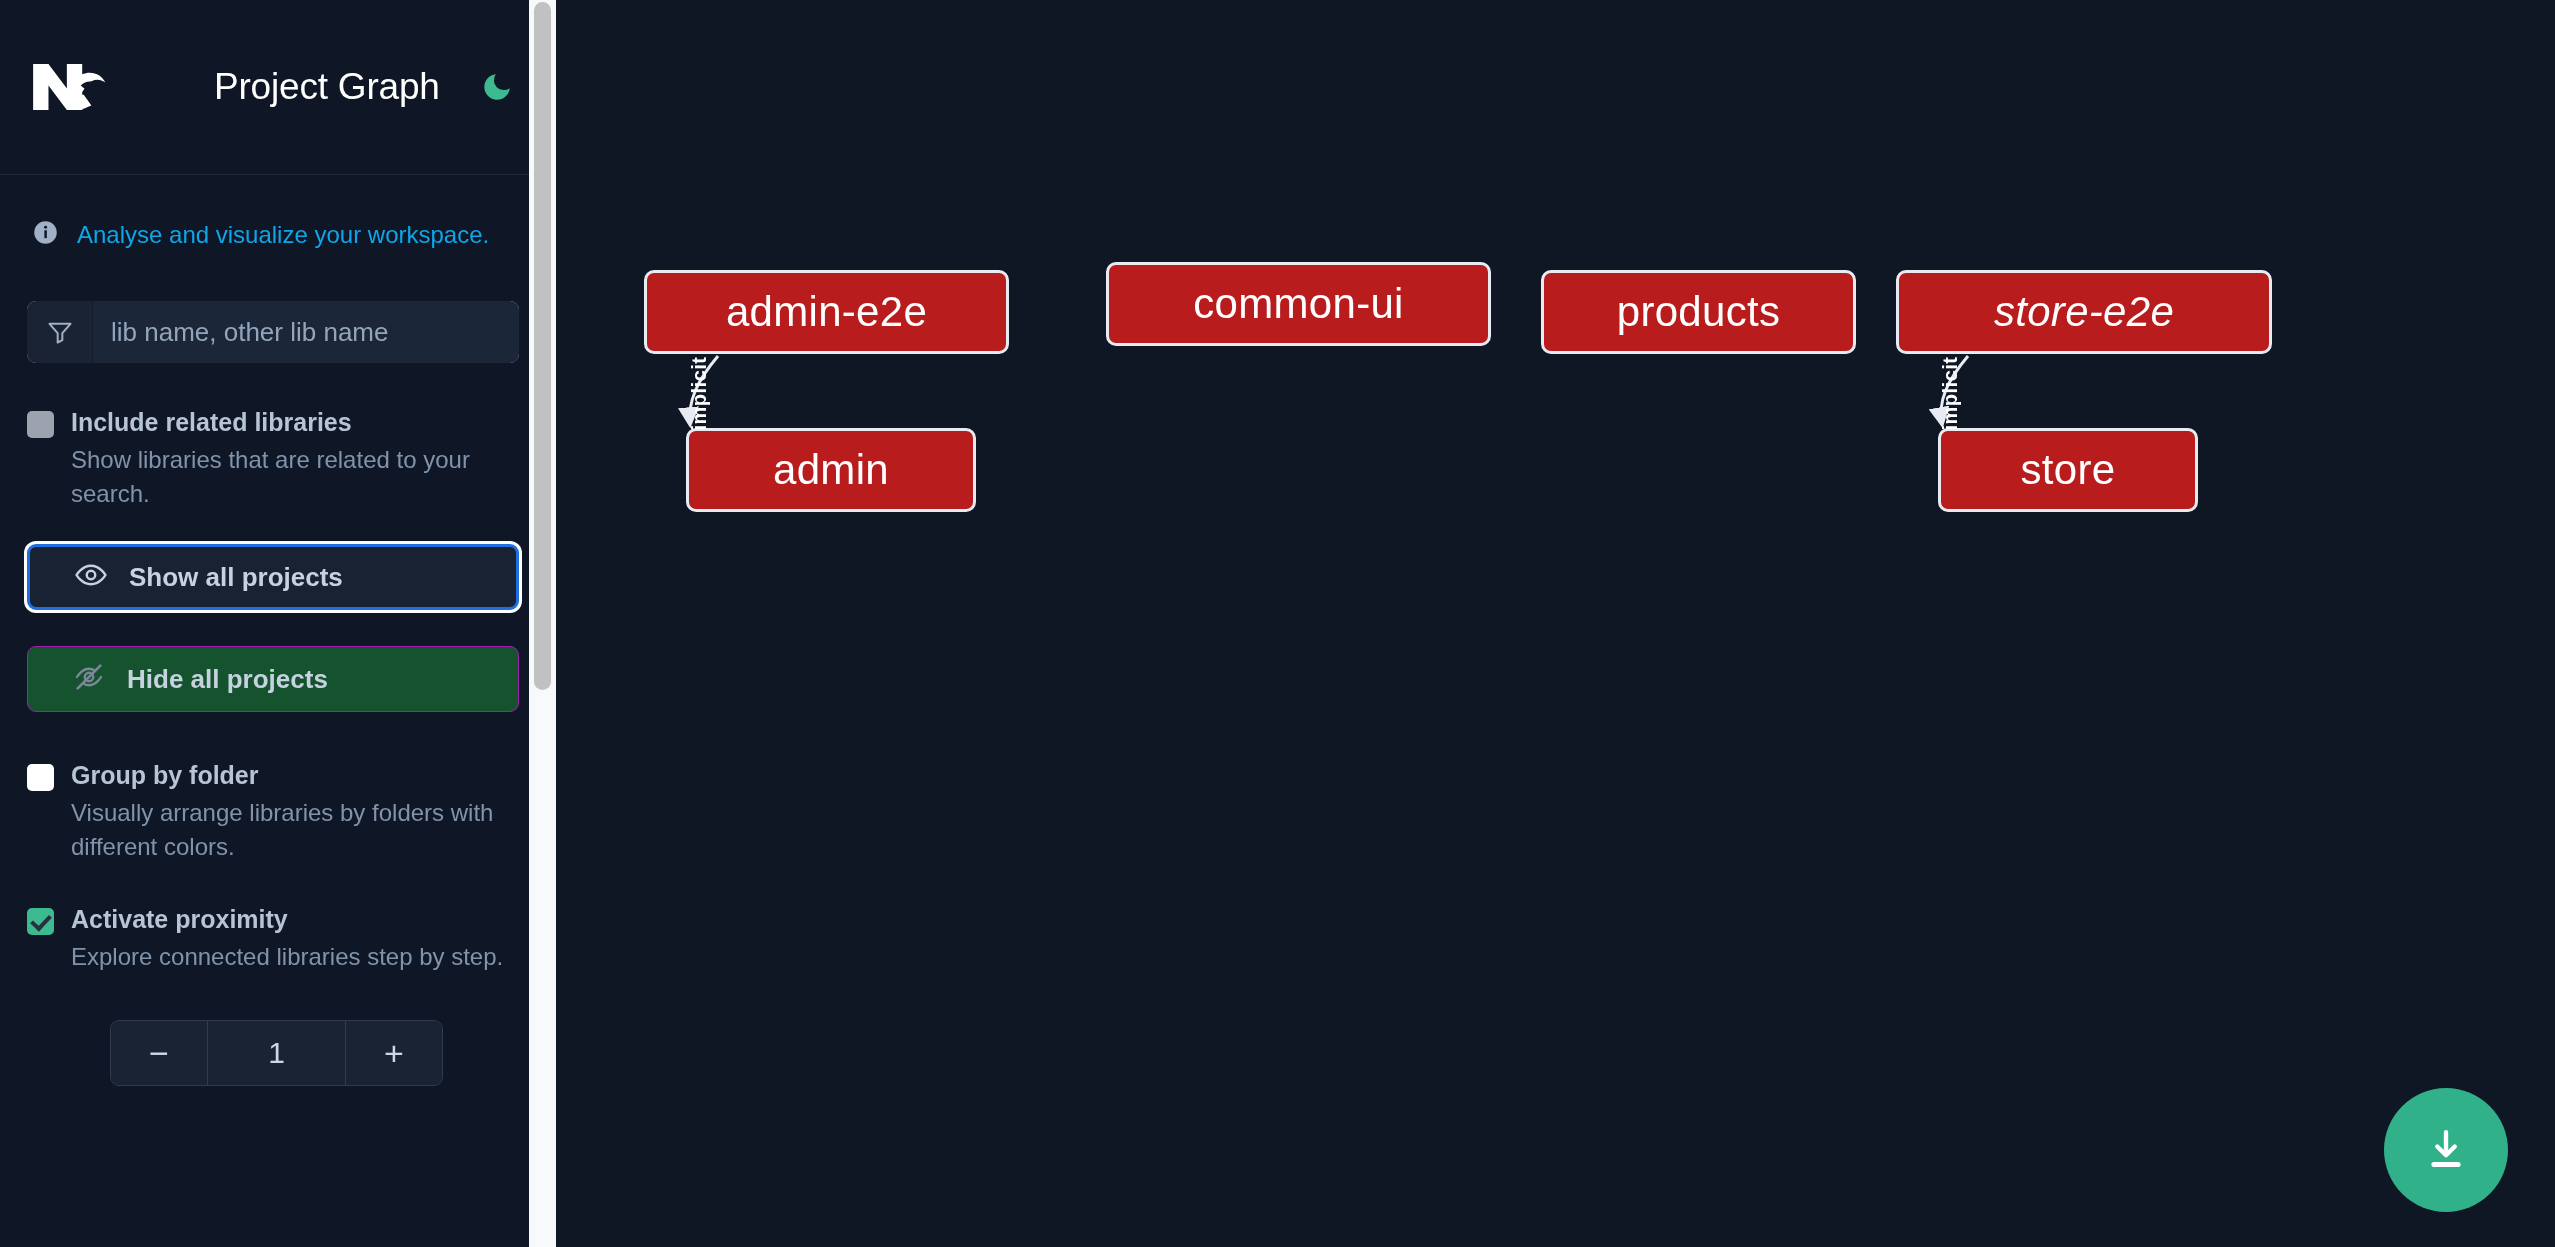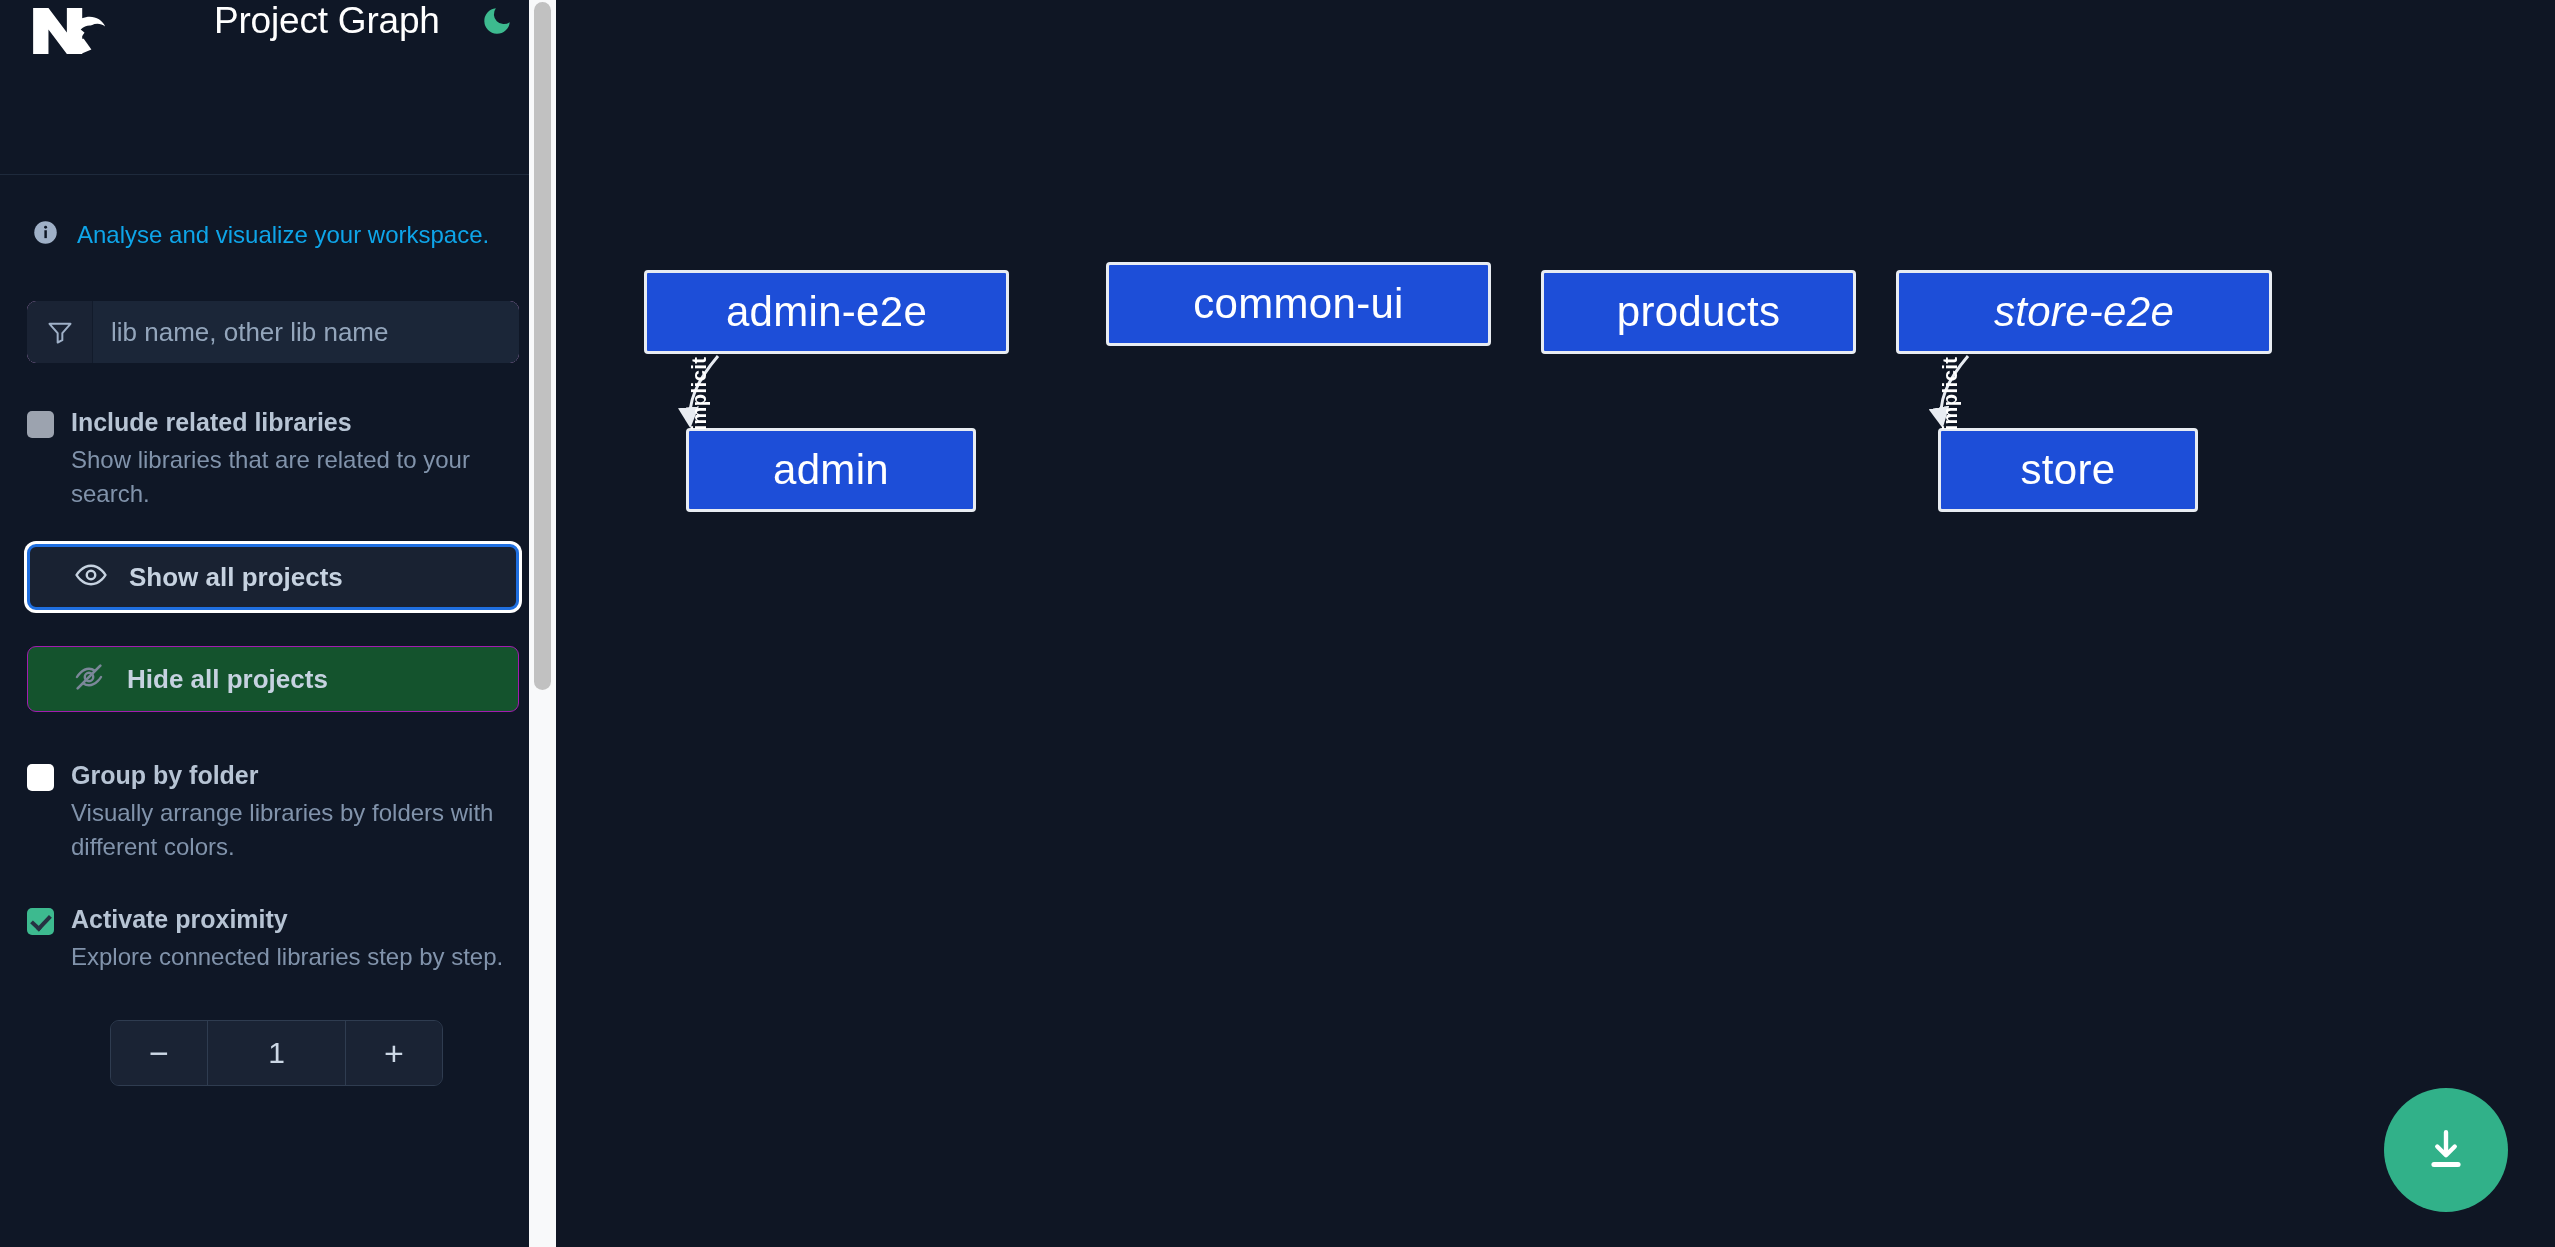--- a/index.html
+++ b/index.html
@@ -27,21 +27,21 @@
     height: 1247px;
     background: #111827;
     background: #0f1726;
     flex: 0 0 556px;
     overflow: hidden;
   }
 
   .sidebar-header {
     height: 175px;
     display: flex;
-    align-items: flex-start;
+    align-items: center;
     padding: 0 12px 0 27px;
     border-bottom: 1px solid #1e2a3c;
   }
 
   .nx-logo { width: 92px; height: 62px; flex: 0 0 92px; }
 
   .app-title {
     font-size: 37px;
     color: #ffffff;
     font-weight: 400;
@@ -242,23 +242,23 @@
     overflow: hidden;
   }
   .graph-svg {
     position: absolute;
     inset: 0;
     width: 100%;
     height: 100%;
   }
   .node {
     position: absolute;
-    background: #1d4ed8;
+    background: #b91c1c;
     border: 3px solid #e8ecf2;
-    border-radius: 4px;
+    border-radius: 10px;
     display: flex;
     align-items: center;
     justify-content: center;
     cursor: pointer;
   }
   .node-label {
     color: #ffffff;
     font-size: 42px;
     font-weight: 400;
     white-space: nowrap;

